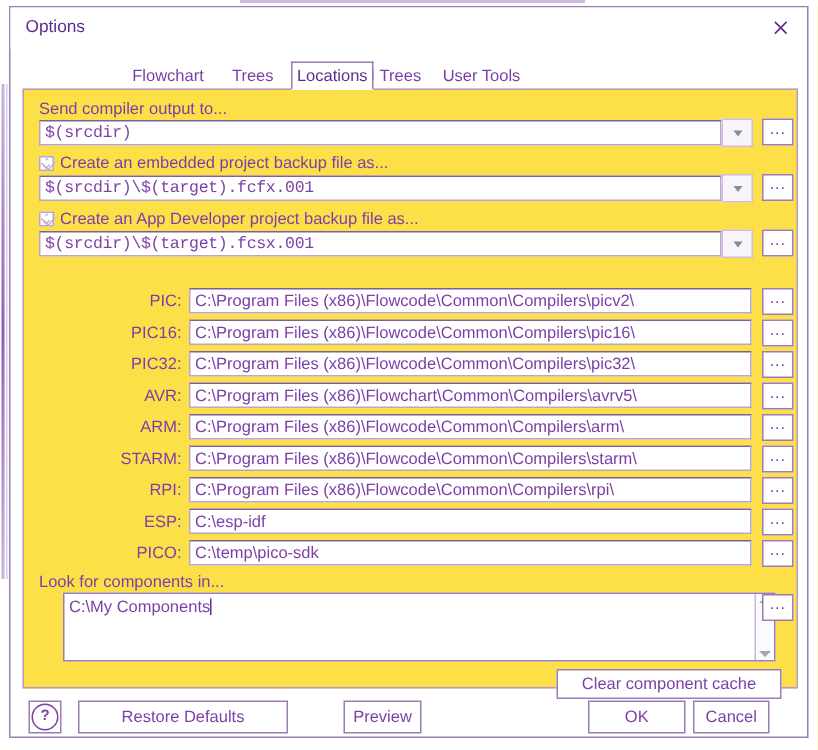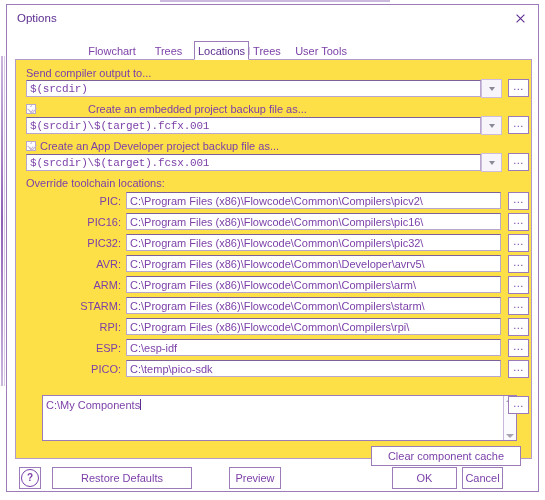--- a/index.html
+++ b/index.html
@@ -198,56 +198,55 @@
 
   <div class="tabpage">
 
     <div class="lbl" style="left:10px;top:7px;">Send compiler output to...</div>
     <div class="tfield mono" style="left:10px;top:20px;width:455px;">$(srcdir)</div>
     <div class="dd-btn" style="left:465px;top:19px;">
       <span class="arrow"></span>
     </div>
     <div class="br-btn" style="left:492px;top:19px;">...</div>
 
-    <div class="cbrow" style="left:10px;top:43px;gap:48px;">
+    <div class="cbrow" style="left:10px;top:43px;">
       <span class="cbox checked"></span>
       <span class="cblabel">Create an embedded project backup file as...</span>
     </div>
     <div class="tfield mono" style="left:10px;top:57px;width:455px;">$(srcdir)\$(target).fcfx.001</div>
     <div class="dd-btn" style="left:465px;top:56px;">
       <span class="arrow"></span>
     </div>
     <div class="br-btn" style="left:492px;top:56px;">...</div>
 
     <div class="cbrow" style="left:10px;top:80px;">
       <span class="cbox checked"></span>
       <span class="cblabel">Create an App Developer project backup file as...</span>
     </div>
     <div class="tfield mono" style="left:10px;top:94px;width:455px;">$(srcdir)\$(target).fcsx.001</div>
     <div class="dd-btn" style="left:465px;top:93px;">
       <span class="arrow"></span>
     </div>
     <div class="br-btn" style="left:492px;top:93px;">...</div>
 
-    <div class="lbl" style="left:10px;top:117px;">Override toolchain locations:</div>
 
     <div class="lbl-right" style="left:30px;top:135px;width:75px;">PIC:</div>
     <div class="tfield" style="left:110px;top:132px;width:375px;">C:\Program Files (x86)\Flowcode\Common\Compilers\picv2\</div>
     <div class="br-btn" style="left:492px;top:132px;">...</div>
 
     <div class="lbl-right" style="left:30px;top:156px;width:75px;">PIC16:</div>
     <div class="tfield" style="left:110px;top:153px;width:375px;">C:\Program Files (x86)\Flowcode\Common\Compilers\pic16\</div>
     <div class="br-btn" style="left:492px;top:153px;">...</div>
 
     <div class="lbl-right" style="left:30px;top:177px;width:75px;">PIC32:</div>
     <div class="tfield" style="left:110px;top:174px;width:375px;">C:\Program Files (x86)\Flowcode\Common\Compilers\pic32\</div>
     <div class="br-btn" style="left:492px;top:174px;">...</div>
 
     <div class="lbl-right" style="left:30px;top:198px;width:75px;">AVR:</div>
-    <div class="tfield" style="left:110px;top:195px;width:375px;">C:\Program Files (x86)\Flowcode\Common\Developer\avrv5\</div>
+    <div class="tfield" style="left:110px;top:195px;width:375px;">C:\Program Files (x86)\Flowchart\Common\Compilers\avrv5\</div>
     <div class="br-btn" style="left:492px;top:195px;">...</div>
 
     <div class="lbl-right" style="left:30px;top:219px;width:75px;">ARM:</div>
     <div class="tfield" style="left:110px;top:216px;width:375px;">C:\Program Files (x86)\Flowcode\Common\Compilers\arm\</div>
     <div class="br-btn" style="left:492px;top:216px;">...</div>
 
     <div class="lbl-right" style="left:30px;top:240px;width:75px;">STARM:</div>
     <div class="tfield" style="left:110px;top:237px;width:375px;">C:\Program Files (x86)\Flowcode\Common\Compilers\starm\</div>
     <div class="br-btn" style="left:492px;top:237px;">...</div>
 
@@ -256,34 +255,35 @@
     <div class="br-btn" style="left:492px;top:258px;">...</div>
 
     <div class="lbl-right" style="left:30px;top:282px;width:75px;">ESP:</div>
     <div class="tfield" style="left:110px;top:279px;width:375px;">C:\esp-idf</div>
     <div class="br-btn" style="left:492px;top:279px;">...</div>
 
     <div class="lbl-right" style="left:30px;top:303px;width:75px;">PICO:</div>
     <div class="tfield" style="left:110px;top:300px;width:375px;">C:\temp\pico-sdk</div>
     <div class="br-btn" style="left:492px;top:300px;">...</div>
 
+    <div class="lbl" style="left:10px;top:322px;">Look for components in...</div>
     <div class="tarea" style="left:10px;top:335px;width:475px;height:46px;">
       <div class="line">C:\My Components</div>
       <div class="vscroll" style="right:0px;top:0px;height:44px;">
         <span class="up"></span>
         <span class="dn"></span>
       </div>
     </div>
     <div class="br-btn" style="left:492px;top:336px;">...</div>
 
     <div class="pbtn" style="left:355px;top:386px;width:150px;height:20px;">Clear component cache</div>
 
   </div>
 
   <div class="helpbtn">
     <span class="circ">?</span>
   </div>
   <div class="pbtn" style="left:45px;top:462px;width:140px;height:22px;">Restore Defaults</div>
   <div class="pbtn" style="left:222px;top:462px;width:52px;height:22px;">Preview</div>
   <div class="pbtn" style="left:385px;top:462px;width:65px;height:22px;">OK</div>
-  <div class="pbtn" style="left:455px;top:462px;width:41px;height:22px;">Cancel</div>
+  <div class="pbtn" style="left:455px;top:462px;width:51px;height:22px;">Cancel</div>
 
 </div>
 
 </body></html>

